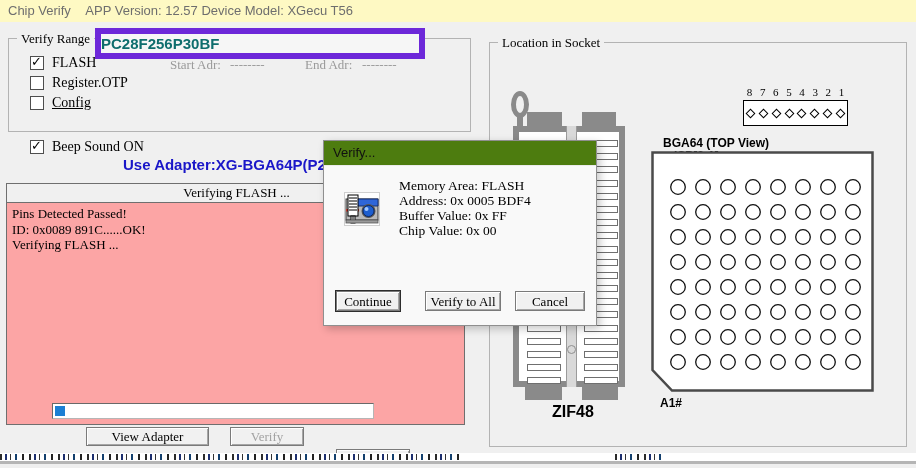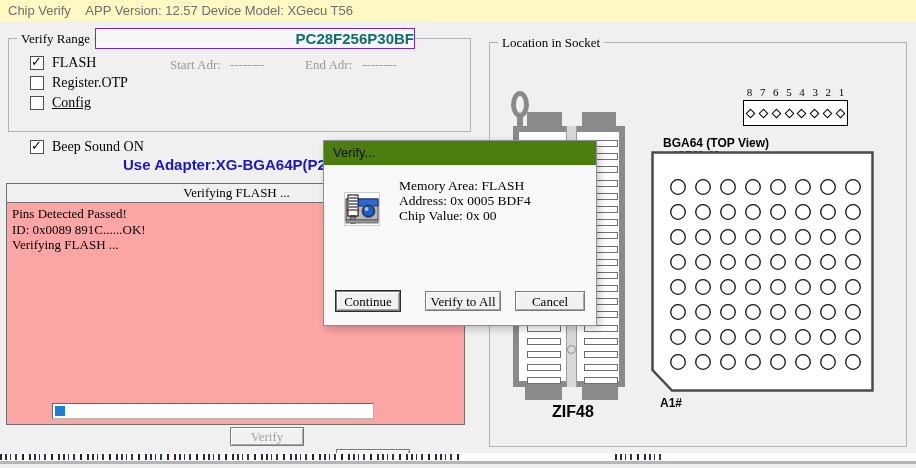--- a/index.html
+++ b/index.html
@@ -25,22 +25,22 @@
   }
   
   .groupbox{border:1px solid #b3b3b3;background:transparent;}
   .grouplabel{
     position:absolute;top:-8px;background:#f0f0f0;padding:0 4px;
     font-size:13px;color:#000;
   }
   
   .chipbox{
     left:95px;top:28px;width:318px;height:19px;
-    background:#f6f6f6;border:1px solid #6d28d9;
-    text-align:right;
+    background:#f6f6f6;border:6px solid #6d28d9;
+    text-align:left;
     font-family:"Liberation Sans","DejaVu Sans",sans-serif;
     font-weight:bold;font-size:15px;color:var(--chip-color);
     line-height:19px;z-index:3;
   }
   
   .cbrow{display:flex;align-items:center;gap:8px;}
   .checkbox{
     width:12px;height:12px;background:#fff;border:1px solid #4e4e4e;
     display:inline-block;position:relative;flex:none;
   }
@@ -182,20 +182,21 @@
   <div class="abs loghead">Verifying FLASH ...</div>
   <div class="abs logbody">
     <div class="logline">Pins Detected Passed!</div>
     <div class="logline">ID: 0x0089 891C......OK!</div>
     <div class="logline">Verifying FLASH ...</div>
   </div>
 
   <div class="abs progress">
     <div class="fill" id="progress-fill" style="width: 3%;"></div>
   </div>
+  <div class="abs btn" style="left:86px;top:427px;width:123px;height:19px;">View Adapter</div>
   <div class="abs btn disabled" style="left:230px;top:427px;width:74px;height:19px;">Verify</div>
   <div class="abs btn disabled" style="left:336px;top:427px;width:74px;height:19px;margin-top:22px;">BACK</div>
 
   <div class="abs groupbox" style="left:489px;top:42px;width:416px;height:403px;">
     <span class="grouplabel" style="left:8px;">Location in Socket</span>
   </div>
 
   <div class="abs lever"></div>
   <div class="abs lever-stem"></div>
   <div class="abs sock-part" style="left:527px;top:112px;width:35px;height:15px;"></div>
@@ -360,20 +361,21 @@
       <rect x="7" y="24" width="4" height="7" fill="#ffffff" stroke="#000"></rect>
       <line x1="9" y1="24" x2="9" y2="31" stroke="#000" stroke-width="1"></line>
       <circle cx="24.5" cy="19" r="7" fill="#555"></circle>
       <circle cx="24.5" cy="19" r="5.5" fill="#1d5ecf" stroke="#0d2a66"></circle>
       <circle cx="22.5" cy="17" r="2" fill="#9fc6ff"></circle>
       <rect x="2" y="28" width="32" height="3" fill="#9a9a9a" stroke="#555" stroke-width="0.8"></rect>
     </svg>
     <div style="position:absolute;left:75px;top:37px;">
       <div class="dline">Memory Area: FLASH</div>
       <div class="dline">Address: 0x 0005 BDF4</div>
+      <div class="dline">Buffer Value: 0x FF</div>
       <div class="dline">Chip Value: 0x 00</div>
     </div>
     <div class="btn default" style="position:absolute;left:12px;top:150px;width:64px;height:20px;line-height:19px;">Continue</div>
     <div class="btn" style="position:absolute;left:101px;top:150px;width:76px;height:20px;line-height:19px;">Verify to All</div>
     <div class="btn" style="position:absolute;left:191px;top:150px;width:70px;height:20px;line-height:19px;">Cancel</div>
   </div>
 
   <div class="abs clipstrip">
     <div class="glyphs" style="left:0px;width:460px;"></div>
     <div class="glyphs" style="left:615px;width:48px;"></div>

